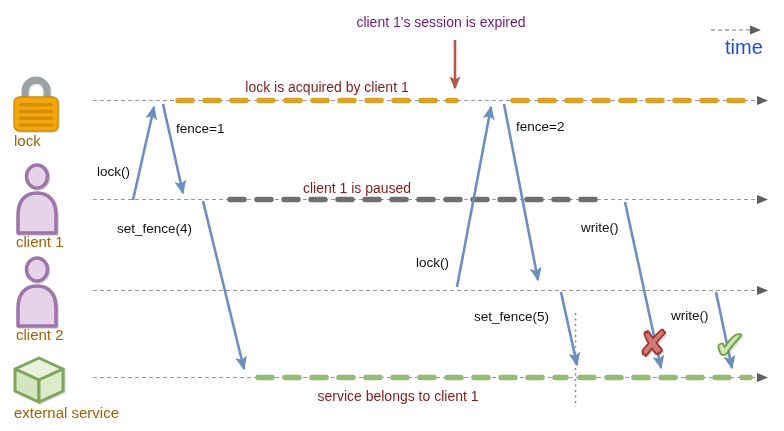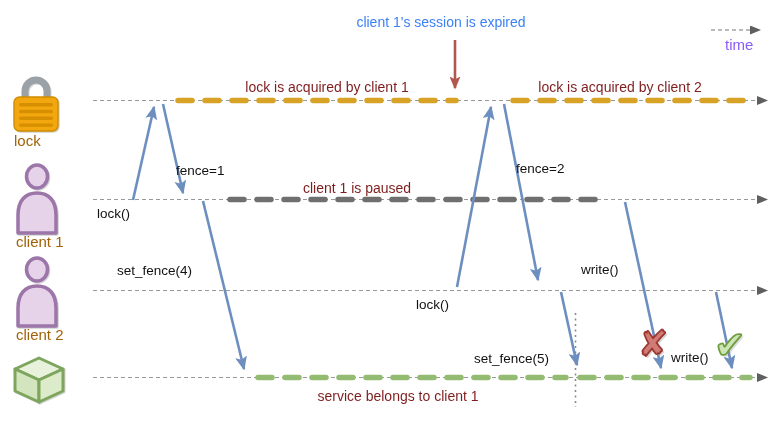--- a/index.html
+++ b/index.html
@@ -4,23 +4,23 @@
 <style>
   html,body{margin:0;padding:0;background:#fff;}
   .canvas{
     position:relative;width:784px;height:431px;background:#ffffff;overflow:hidden;
     font-family:"Liberation Sans","DejaVu Sans",sans-serif;color:#1a1a1a;
   }
   .abs{position:absolute;white-space:nowrap;}
   .lbl{font-size:14px;color:#7f1d1d;}
   .ctr{text-align:center;}
   .lane-label{font-size:15px;color:#a16207;}
-  .msg{font-size:13.5px;color:#111;margin-top:42px;}
-  .title-label{font-size:14px;color:#3b82f6;}
-  .time-label{font-size:15px;color:#8b5cf6;}
+  .msg{font-size:13.5px;color:#111;}
+  .title-label{font-size:14px;color:#701a75;}
+  .time-label{font-size:20px;color:#1d4ed8;}
   .mark{font-weight:bold;line-height:1;}
   .mark-fail{
     font-size:36px;color:#cf7b76;-webkit-text-stroke:1.8px #9e352f;
     text-shadow:2px 2px 0 rgba(140,140,140,0.35);
   }
   .mark-ok{
     font-size:38px;color:#cde5b4;-webkit-text-stroke:1.8px #6f9f41;
     text-shadow:2px 2px 0 rgba(140,140,140,0.3);
   }
   .icon{position:absolute;filter:drop-shadow(1.5px 1.5px 0.5px rgba(0,0,0,0.18));}
@@ -51,20 +51,21 @@
     <ellipse cx="23" cy="13.5" rx="10.5" ry="11.5" fill="#e6d3ea" stroke="#9c76a9" stroke-width="3.5"></ellipse>
     <path d="M4 70 V52 C4 38 11 30 23 30 C35 30 42 38 42 52 V70 Z" fill="#e6d3ea" stroke="#9c76a9" stroke-width="3.5" stroke-linejoin="round"></path>
   </svg>
   <div class="abs lane-label" style="left:16px;top:326px">client 2</div>
 
   <svg class="icon" style="left:12px;top:356px" width="54" height="48" viewBox="0 0 54 48">
     <polygon points="27,2 51,13 27,24 3,13" fill="#e7f1dc" stroke="#7ea55e" stroke-width="3" stroke-linejoin="round"></polygon>
     <polygon points="3,13 27,24 27,46 3,35" fill="#d2e5bf" stroke="#7ea55e" stroke-width="3" stroke-linejoin="round"></polygon>
     <polygon points="51,13 27,24 27,46 51,35" fill="#dcebc9" stroke="#7ea55e" stroke-width="3" stroke-linejoin="round"></polygon>
   </svg>
+  <div class="abs lane-label" style="left:14px;top:404px">external service</div>
 
   <svg class="overlay" width="784" height="431" viewBox="0 0 784 431">
     <defs>
       <marker id="mGray" markerUnits="userSpaceOnUse" markerWidth="11" markerHeight="9" refX="10" refY="4.5" orient="auto">
         <path d="M0,0 L11,4.5 L0,9 Z" fill="#5f5f5f"></path>
       </marker>
       <marker id="mBlue" markerUnits="userSpaceOnUse" markerWidth="14" markerHeight="12" refX="12.5" refY="6" orient="auto">
         <path d="M0,0 L14,6 L0,12 L3,6 Z" fill="#6d8fc0"></path>
       </marker>
       <marker id="mRed" markerUnits="userSpaceOnUse" markerWidth="13" markerHeight="11" refX="11.5" refY="5.5" orient="auto">
@@ -96,21 +97,20 @@
     <path d="M504 104 L538 280" stroke="#6d8fc0" stroke-width="2.6" fill="none" marker-end="url(#mBlue)"></path>
     <path d="M561 292 L577 365" stroke="#6d8fc0" stroke-width="2.6" fill="none" marker-end="url(#mBlue)"></path>
     <path d="M625 202 L661 368" stroke="#6d8fc0" stroke-width="2.6" fill="none" marker-end="url(#mBlue)"></path>
     <path d="M716 292 L732 368" stroke="#6d8fc0" stroke-width="2.6" fill="none" marker-end="url(#mBlue)"></path>
   </svg>
 
   <div class="abs title-label ctr" style="left:341px;top:14px;width:200px">client 1's session is expired</div>
   <div class="abs time-label" style="left:725px;top:36px">time</div>
 
   <div class="abs lbl ctr" style="left:227px;top:79px;width:200px">lock is acquired by client 1</div>
-  <div class="abs lbl ctr" style="left:520px;top:79px;width:200px">lock is acquired by client 2</div>
   <div class="abs lbl ctr" style="left:257px;top:180px;width:200px">client 1 is paused</div>
   <div class="abs lbl ctr" style="left:298px;top:388px;width:200px">service belongs to client 1</div>
 
   <div class="abs msg" style="left:97px;top:164px">lock()</div>
   <div class="abs msg" style="left:176px;top:121px">fence=1</div>
   <div class="abs msg" style="left:117px;top:221px">set_fence(4)</div>
   <div class="abs msg" style="left:416px;top:255px">lock()</div>
   <div class="abs msg" style="left:516px;top:119px">fence=2</div>
   <div class="abs msg" style="left:474px;top:309px">set_fence(5)</div>
   <div class="abs msg" style="left:581px;top:220px">write()</div>

